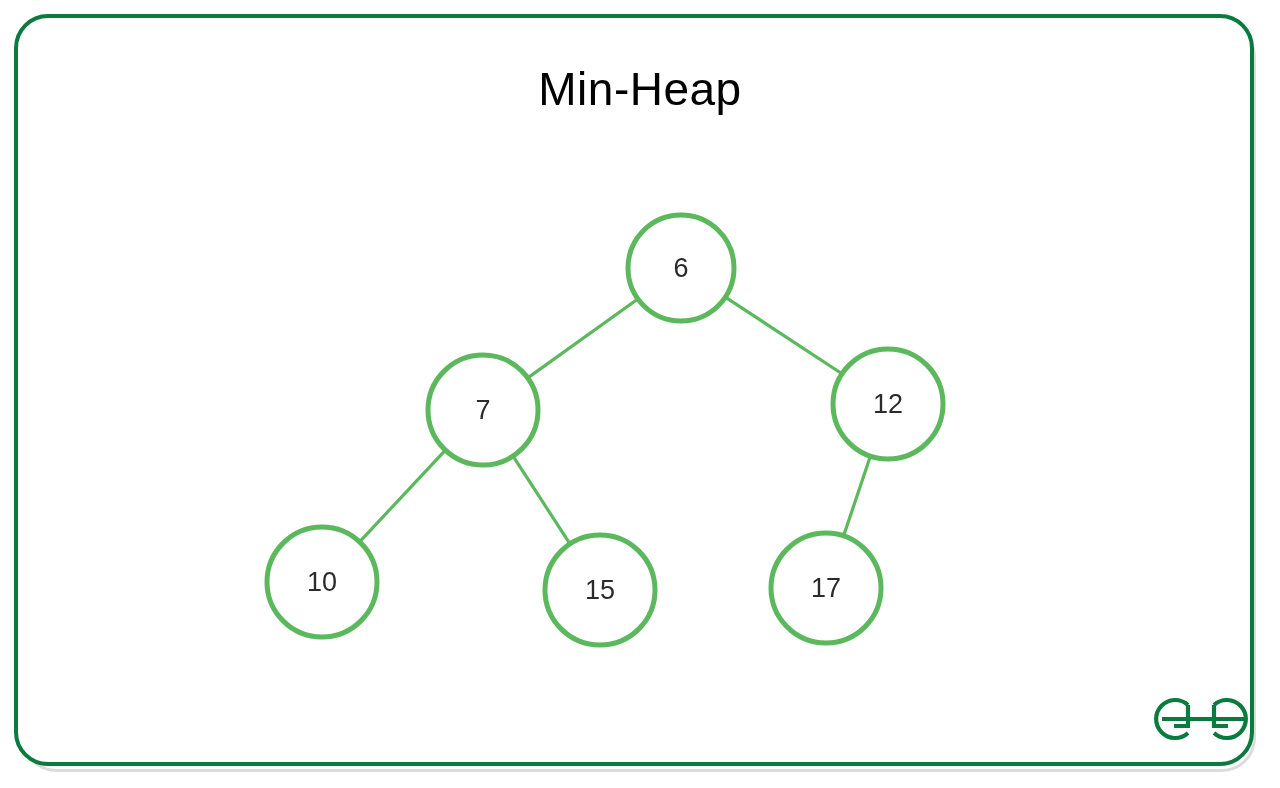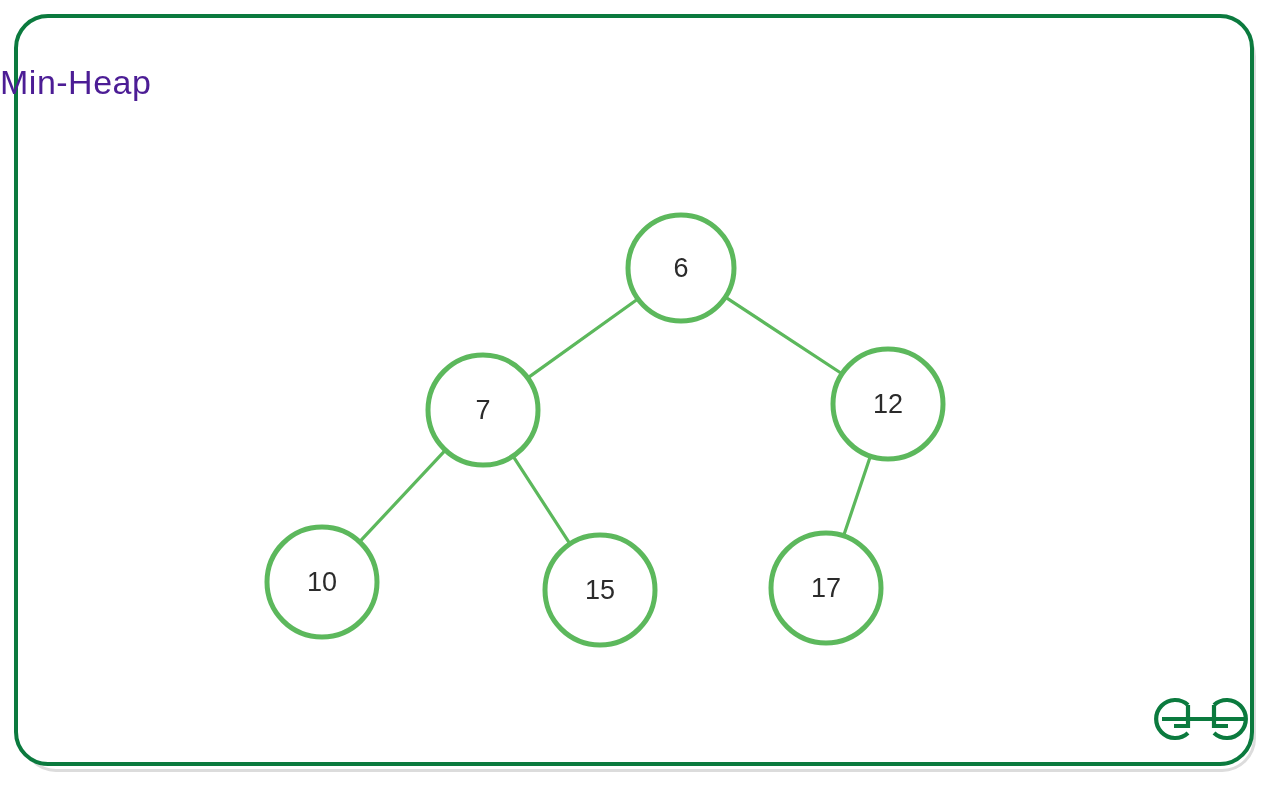--- a/index.html
+++ b/index.html
@@ -40,24 +40,24 @@
     border-radius: 34px;
     box-sizing: border-box;
     background: #ffffff;
   }
   
   .title {
     position: absolute;
     left: 0;
     top: 62px;
     width: 1280px;
-    text-align: left;
-    font-size: 34px;
+    text-align: center;
+    font-size: 46px;
     font-weight: 400;
-    color: #4c1d95;
+    color: #000000;
     letter-spacing: 0.5px;
     line-height: 1.2;
   }
   
   #tree {
     position: absolute;
     left: 0;
     top: 0;
     width: 1280px;
     height: 788px;

